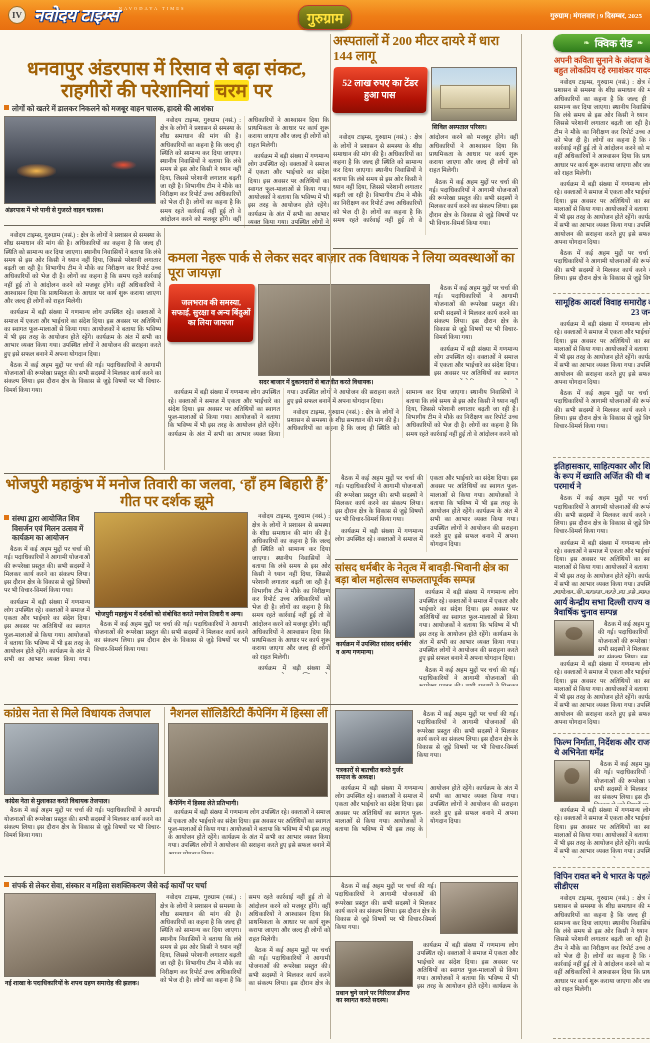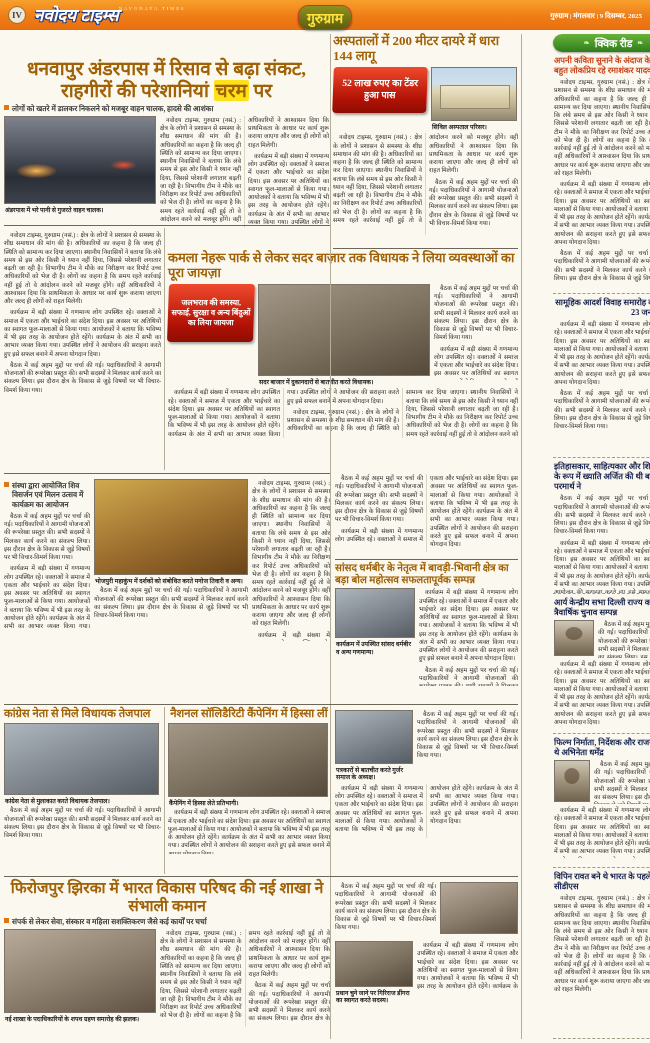--- a/index.html
+++ b/index.html
@@ -206,20 +206,21 @@
   </section>
 
   <section class="abs art-kamla-cont">
     <div class="body-text cols2 bt-kamla-cont">
       <p>बैठक में कई अहम मुद्दों पर चर्चा की गई। पदाधिकारियों ने आगामी योजनाओं की रूपरेखा प्रस्तुत की। सभी सदस्यों ने मिलकर कार्य करने का संकल्प लिया। इस दौरान क्षेत्र के विकास से जुड़े विषयों पर भी विचार-विमर्श किया गया।</p>
       <p>कार्यक्रम में बड़ी संख्या में गणमान्य लोग उपस्थित रहे। वक्ताओं ने समाज में एकता और भाईचारे का संदेश दिया। इस अवसर पर अतिथियों का स्वागत फूल-मालाओं से किया गया। आयोजकों ने बताया कि भविष्य में भी इस तरह के आयोजन होते रहेंगे। कार्यक्रम के अंत में सभी का आभार व्यक्त किया गया। उपस्थित लोगों ने आयोजन की सराहना करते हुए इसे सफल बनाने में अपना योगदान दिया।</p>
     </div>
   </section>
 
   <section class="abs art-bhojpuri">
+    <h2 class="headline hl-l" style="text-align:center">भोजपुरी महाकुंभ में मनोज तिवारी का जलवा, ‘हाँ हम बिहारी हैं’ गीत पर दर्शक झूमे</h2>
     <div class="row">
       <div style="width:86px">
         <div class="bullet-line">
           <span class="sq"></span>
           <span>संस्था द्वारा आयोजित शिव विसर्जन एवं मिलन उत्सव में कार्यक्रम का आयोजन</span>
         </div>
         <div class="body-text bt-bhoj-left">
           <p>बैठक में कई अहम मुद्दों पर चर्चा की गई। पदाधिकारियों ने आगामी योजनाओं की रूपरेखा प्रस्तुत की। सभी सदस्यों ने मिलकर कार्य करने का संकल्प लिया। इस दौरान क्षेत्र के विकास से जुड़े विषयों पर भी विचार-विमर्श किया गया।</p>
           <p>कार्यक्रम में बड़ी संख्या में गणमान्य लोग उपस्थित रहे। वक्ताओं ने समाज में एकता और भाईचारे का संदेश दिया। इस अवसर पर अतिथियों का स्वागत फूल-मालाओं से किया गया। आयोजकों ने बताया कि भविष्य में भी इस तरह के आयोजन होते रहेंगे। कार्यक्रम के अंत में सभी का आभार व्यक्त किया गया। उपस्थित लोगों ने आयोजन की सराहना करते हुए इसे सफल बनाने में अपना योगदान दिया।</p>
         </div>
@@ -283,21 +284,20 @@
       <div class="body-text bt-shaadi-right">
         <p>बैठक में कई अहम मुद्दों पर चर्चा की गई। पदाधिकारियों ने आगामी योजनाओं की रूपरेखा प्रस्तुत की। सभी सदस्यों ने मिलकर कार्य करने का संकल्प लिया। इस दौरान क्षेत्र के विकास से जुड़े विषयों पर भी विचार-विमर्श किया गया।</p>
       </div>
     </div>
     <div class="body-text cols2 bt-shaadi-bottom">
       <p>कार्यक्रम में बड़ी संख्या में गणमान्य लोग उपस्थित रहे। वक्ताओं ने समाज में एकता और भाईचारे का संदेश दिया। इस अवसर पर अतिथियों का स्वागत फूल-मालाओं से किया गया। आयोजकों ने बताया कि भविष्य में भी इस तरह के आयोजन होते रहेंगे। कार्यक्रम के अंत में सभी का आभार व्यक्त किया गया। उपस्थित लोगों ने आयोजन की सराहना करते हुए इसे सफल बनाने में अपना योगदान दिया।</p>
     </div>
   </section>
 
   <section class="abs art-firozpur">
-    <h2 class="headline hl-l" style="font-size:15.5px;text-align:center">फिरोजपुर झिरका में भारत विकास परिषद की नई शाखा ने संभाली कमान</h2>
     <div class="bullet-line">
       <span class="sq"></span>
       <span>संपर्क से लेकर सेवा, संस्कार व महिला सशक्तिकरण जैसे कई कार्यों पर चर्चा</span>
     </div>
     <div class="row">
       <figure style="width:152px">
         <div class="photo p-group h84"></div>
         <figcaption class="caption">नई शाखा के पदाधिकारियों के शपथ ग्रहण समारोह की झलक।</figcaption>
       </figure>
       <div class="body-text cols2 bt-firozpur">

